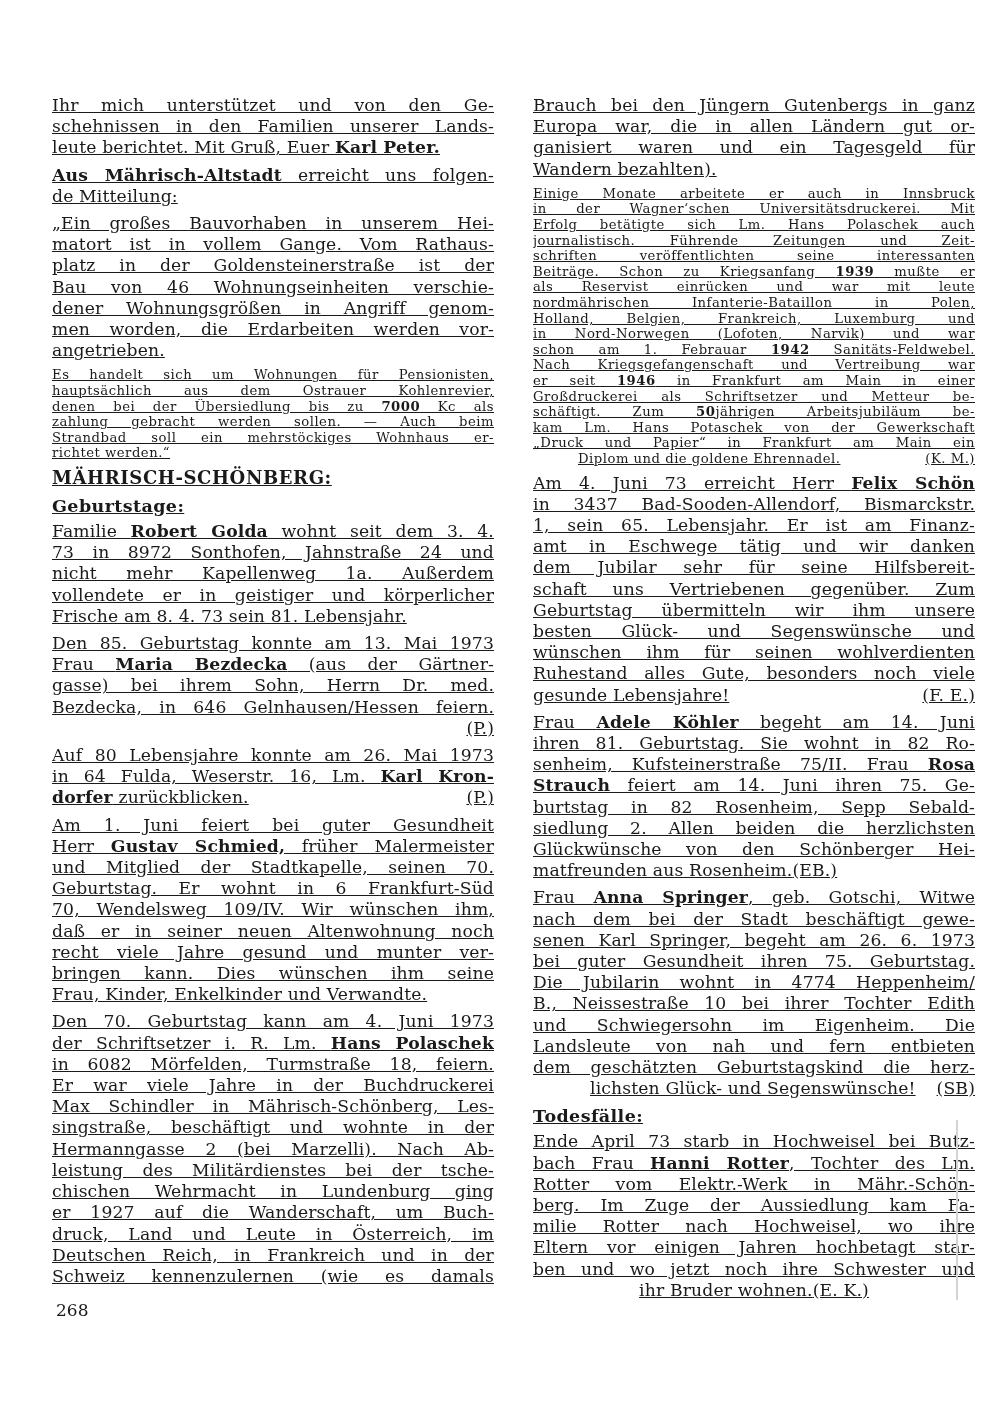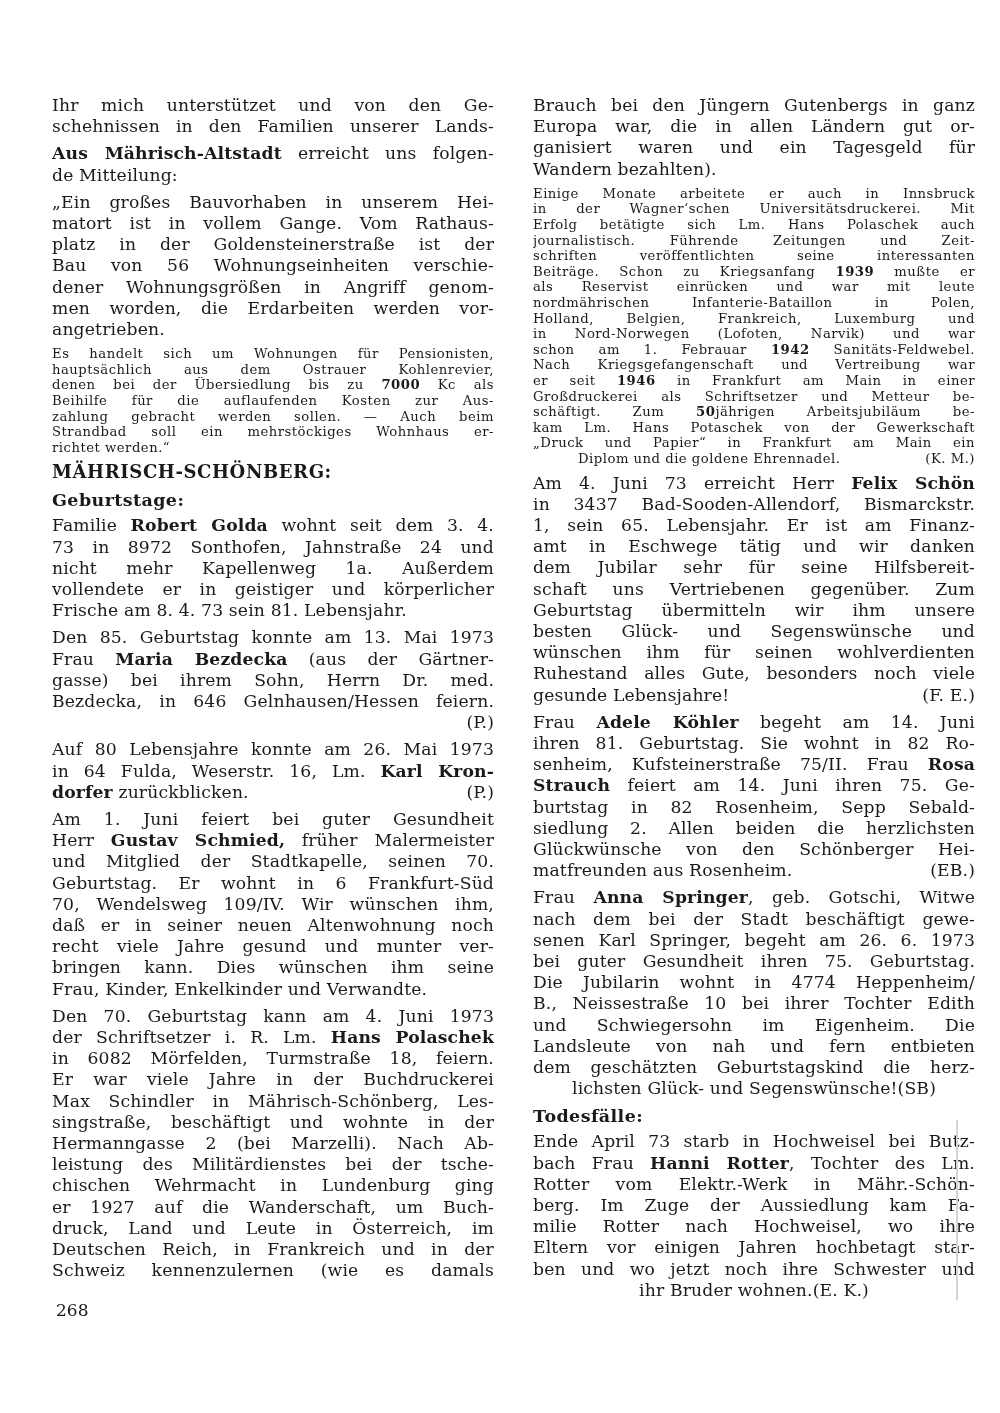--- a/index.html
+++ b/index.html
@@ -1,18 +1,18 @@
 <!DOCTYPE html>
 <html><head>
 <meta charset="utf-8">
 <style>
   html, body { margin: 0; padding: 0; background: #ffffff; }
   body { width: 1000px; height: 1413px; position: relative; overflow: hidden;
          font-family: "DejaVu Serif", "Liberation Serif", serif; color: #1a1a1a; }
-  .col { position: absolute; top: 95px; width: 442px; }
+  .col { position: absolute; top: 95px; width: 442px; text-decoration: underline; }
   .col-left { left: 52px; }
   .col-right { left: 533px; }
   .para { margin: 0 0 6px 0; }
   .line { display: block; white-space: nowrap; text-align: justify; text-align-last: justify;
           font-size: 17.2px; line-height: 21.2px; letter-spacing: 0.15px; overflow: hidden; }
   .small .line { font-size: 13.2px; line-height: 15.6px; letter-spacing: 0.5px; }
   .line.last { text-align-last: left; }
   .line.right { text-align-last: right; }
   b { font-weight: bold; }
   .heading { font-weight: bold; font-size: 17.5px; line-height: 22px; margin: 6px 0 4px 0; white-space: nowrap; letter-spacing: 0.4px; }
@@ -20,39 +20,39 @@
   .page-number { position: absolute; left: 56px; top: 1300px; font-size: 17px; text-align: right; }
   .scan-edge { position: absolute; left: 956px; top: 1120px; width: 2px; height: 180px; background: #d4d4d4; }
 </style>
 </head>
 <body>
 
 <div class="col col-left" id="left-col">
     <div class="para">
       <span class="line">Ihr mich unterstützet und von den Ge-</span>
       <span class="line">schehnissen in den Familien  unserer Lands-</span>
+      <span class="line last">leute berichtet. Mit Gruß, Euer <b>Karl Peter.</b></span>
     </div>
     <div class="para">
       <span class="line"><b>Aus Mährisch-Altstadt</b> erreicht uns folgen-</span>
       <span class="line last">de Mitteilung:</span>
     </div>
     <div class="para">
       <span class="line">„Ein großes Bauvorhaben in unserem Hei-</span>
       <span class="line">matort ist in vollem Gange. Vom Rathaus-</span>
       <span class="line">platz in der Goldensteinerstraße ist der</span>
-      <span class="line">Bau von 56 Wohnungseinheiten verschie-</span>
+      <span class="line">Bau von 46 Wohnungseinheiten verschie-</span>
       <span class="line">dener Wohnungsgrößen in Angriff genom-</span>
       <span class="line">men worden, die Erdarbeiten werden vor-</span>
       <span class="line last">angetrieben.</span>
     </div>
     <div class="para small">
       <span class="line">Es handelt sich um Wohnungen für Pensionisten,</span>
       <span class="line">hauptsächlich aus dem Ostrauer Kohlenrevier,</span>
       <span class="line">denen bei der Übersiedlung bis zu <b>7000</b> Kc als</span>
-      <span class="line">Beihilfe für die auflaufenden Kosten zur Aus-</span>
       <span class="line">zahlung gebracht werden sollen. — Auch beim</span>
       <span class="line">Strandbad soll ein mehrstöckiges Wohnhaus er-</span>
       <span class="line last">richtet werden.“</span>
     </div>
     <div class="heading big">MÄHRISCH-SCHÖNBERG:</div>
     <div class="heading">Geburtstage:</div>
     <div class="para">
       <span class="line">Familie <b>Robert Golda</b> wohnt seit dem 3. 4.</span>
       <span class="line">73 in 8972 Sonthofen, Jahnstraße 24 und</span>
       <span class="line">nicht mehr Kapellenweg 1a. Außerdem</span>
@@ -148,36 +148,36 @@
       </span>
     </div>
     <div class="para">
       <span class="line">Frau <b>Adele Köhler</b> begeht am 14. Juni</span>
       <span class="line">ihren 81. Geburtstag. Sie wohnt in 82 Ro-</span>
       <span class="line">senheim, Kufsteinerstraße 75/II. Frau <b>Rosa</b></span>
       <span class="line"><b>Strauch</b> feiert am 14. Juni ihren 75. Ge-</span>
       <span class="line">burtstag in 82 Rosenheim, Sepp Sebald-</span>
       <span class="line">siedlung 2. Allen beiden die herzlichsten</span>
       <span class="line">Glückwünsche von den Schönberger Hei-</span>
-      <span class="line" style="display: flex; justify-content: space-between;">
+      <span class="line" style="display: flex; ">
         <span>matfreunden aus Rosenheim.</span>
         <span>(EB.)</span>
       </span>
     </div>
     <div class="para">
       <span class="line">Frau <b>Anna Springer</b>, geb. Gotschi, Witwe</span>
       <span class="line">nach dem bei der Stadt beschäftigt gewe-</span>
       <span class="line">senen Karl Springer, begeht am 26. 6. 1973</span>
       <span class="line">bei guter Gesundheit ihren 75. Geburtstag.</span>
       <span class="line">Die Jubilarin wohnt in 4774 Heppenheim/</span>
       <span class="line">B., Neissestraße 10 bei ihrer Tochter Edith</span>
       <span class="line">und Schwiegersohn im Eigenheim. Die</span>
       <span class="line">Landsleute von nah und fern entbieten</span>
       <span class="line">dem geschätzten Geburtstagskind die herz-</span>
-      <span class="line" style="display: flex; justify-content: center;">
+      <span class="line" style="display: flex; justify-content: flex-end; gap: 21px;">
         <span>lichsten Glück- und Segenswünsche!</span>
         <span>(SB)</span>
       </span>
     </div>
     <div class="heading">Todesfälle:</div>
     <div class="para">
       <span class="line">Ende April 73 starb in Hochweisel bei Butz-</span>
       <span class="line">bach Frau <b>Hanni Rotter</b>, Tochter des Lm.</span>
       <span class="line">Rotter vom Elektr.-Werk in Mähr.-Schön-</span>
       <span class="line">berg. Im Zuge der Aussiedlung kam Fa-</span>

